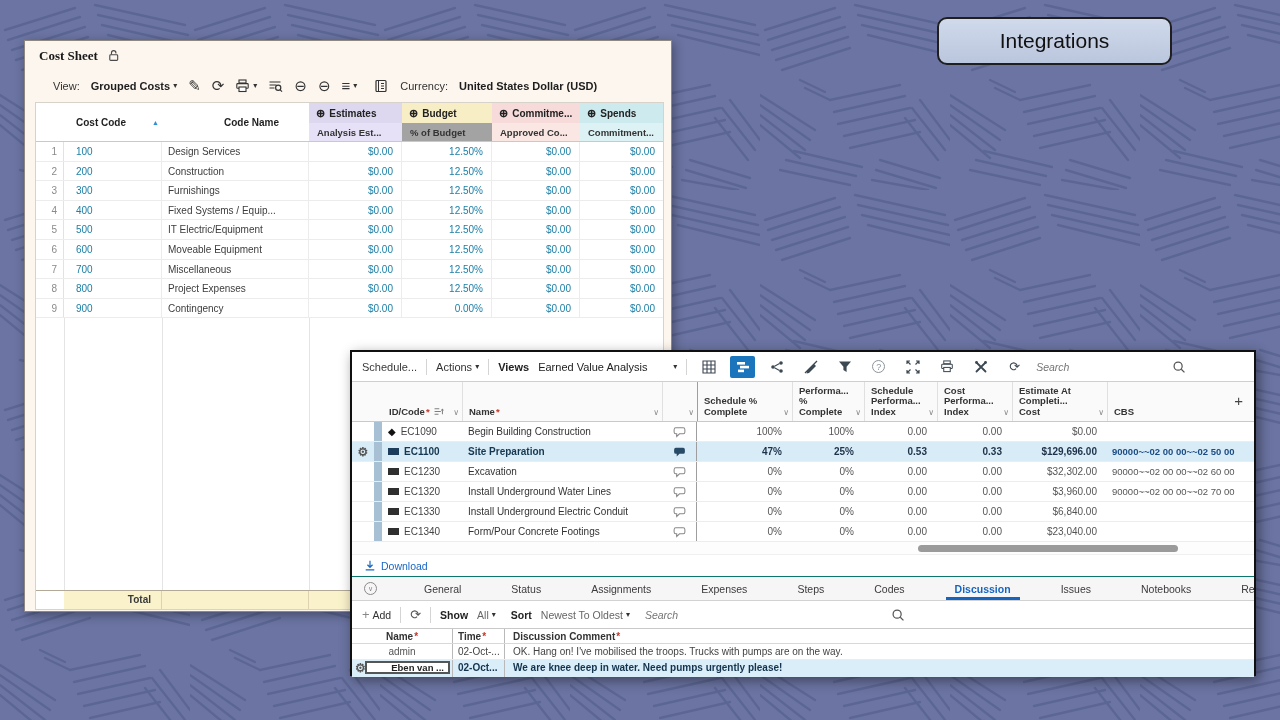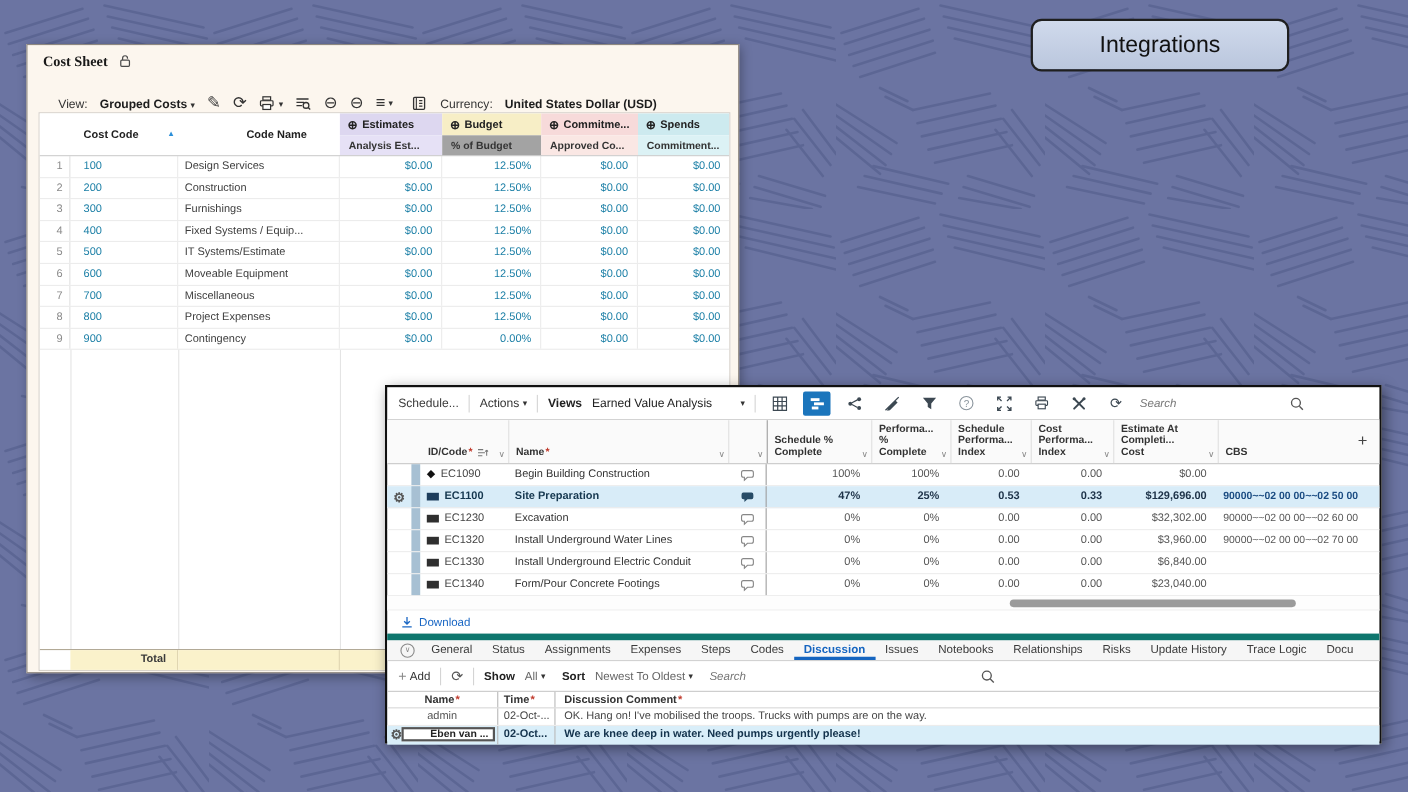--- a/index.html
+++ b/index.html
@@ -11,21 +11,21 @@
   .integrations-box { position:absolute; left:937px; top:17px; width:235px; height:48px; z-index:2;
     border:2px solid #1f1f1f; border-radius:10px; background:linear-gradient(180deg,#d0daec 0%,#bac6dd 100%);
     display:flex; align-items:center; justify-content:center; font-size:21px; color:#111; }
 
   
   .w1 { position:absolute; left:24px; top:40px; width:648px; height:572px; z-index:3;
     background:#fcf6ee; border:1px solid #8e8880; box-shadow:2px 3px 10px rgba(0,0,0,.35);
     display:flex; flex-direction:column; }
   .w1-title { height:29px; display:flex; align-items:center; padding-left:14px; gap:9px;
     font-family:"Liberation Serif", serif; font-size:13px; font-weight:bold; color:#191919; }
-  .w1-toolbar { height:31px; display:flex; align-items:flex-end; padding-left:28px; gap:11px;
+  .w1-toolbar { height:31px; display:flex; align-items:center; padding-left:28px; gap:11px;
     font-size:11px; color:#222; }
   .w1-toolbar .lbl { color:#333; }
   .w1-toolbar .bold { font-weight:bold; color:#1d1d1d; }
   .caret { font-size:8px; color:#333; margin-left:3px; }
   .tb-glyph { font-size:15px; color:#333; line-height:1; }
   .tb-btn { display:flex; align-items:center; color:#333; }
   .sheet { flex:1; margin:1px 7px 1px 10px; background:#fff; border:1px solid #d7d2ca;
     display:flex; flex-direction:column; font-size:10px; overflow:hidden; }
   .sh-header { position:relative; border-bottom:1px solid #c9c9c9; }
   .sh-grouprow { display:flex; height:20px; font-weight:bold; font-size:10px; color:#222; }
@@ -96,23 +96,23 @@
   .g-row.sel .gc-name, .g-row.sel .gc-id { color:#15374f; }
   .g-row.sel .num { color:#1d3248; }
   .g-row.sel .gc-cbs { color:#1b4c82; }
   .g-row.sel .task-rect { background:#1d3d5c; }
   .gear-g { font-size:12px; color:#555; line-height:1; }
   .mile { font-size:10px; color:#111; }
   .scrollstrip { height:13px; position:relative; background:#fdfdfd; border-bottom:1px solid #f0f0f0; flex:none; }
   .thumb { position:absolute; left:566px; top:3px; width:260px; height:7px; background:#9b9b9b; border-radius:4px; }
   .dl-row { height:21px; display:flex; align-items:center; gap:5px; padding-left:12px;
     color:#1a67c4; font-size:10.5px; flex:none; }
-  .tabs { height:25px; background:#f6f6f6; border-top:6px solid #0f766e; border-bottom:1px solid #d2d2d2;
+  .tabs { height:25px; background:#f6f6f6; border-top:1px solid #0f766e; border-bottom:1px solid #d2d2d2;
     display:flex; align-items:stretch; padding-left:6px; overflow:hidden; white-space:nowrap;
-    font-size:10.5px; color:#3b3b3b; flex:none; }
+    font-size:10.5px; color:#3b3b3b; flex:none;gap:32px; }
   .tabs-lead { display:flex; align-items:center; padding:0 6px; }
   .circ-chev { width:13px; height:13px; border:1px solid #8a8a8a; border-radius:50%; color:#8a8a8a;
     font-size:7px; display:flex; align-items:center; justify-content:center; }
   .tab { padding:0 9px; display:flex; align-items:center; flex:none; }
   .tab.active { color:#1565c0; font-weight:bold; box-shadow:inset 0 -3px 0 #1565c0; }
   .d-toolbar { height:27px; display:flex; align-items:center; gap:9px; padding-left:10px;
     font-size:10.5px; color:#444; flex:none; }
   .d-toolbar .bold { font-weight:bold; color:#222; }
   .d-toolbar .muted { color:#666; }
   .plus-gray { color:#888; font-size:13px; }
@@ -280,21 +280,21 @@
       <div class="c-code">400</div>
       <div class="c-name">Fixed Systems / Equip...</div>
       <div class="c-est val">$0.00</div>
       <div class="c-bud val">12.50%</div>
       <div class="c-com val">$0.00</div>
       <div class="c-spe val">$0.00</div>
     </div>
     <div class="sh-row">
       <div class="c-num">5</div>
       <div class="c-code">500</div>
-      <div class="c-name">IT Systems/Estimate</div>
+      <div class="c-name">IT Electric/Equipment</div>
       <div class="c-est val">$0.00</div>
       <div class="c-bud val">12.50%</div>
       <div class="c-com val">$0.00</div>
       <div class="c-spe val">$0.00</div>
     </div>
     <div class="sh-row">
       <div class="c-num">6</div>
       <div class="c-code">600</div>
       <div class="c-name">Moveable Equipment</div>
       <div class="c-est val">$0.00</div>

